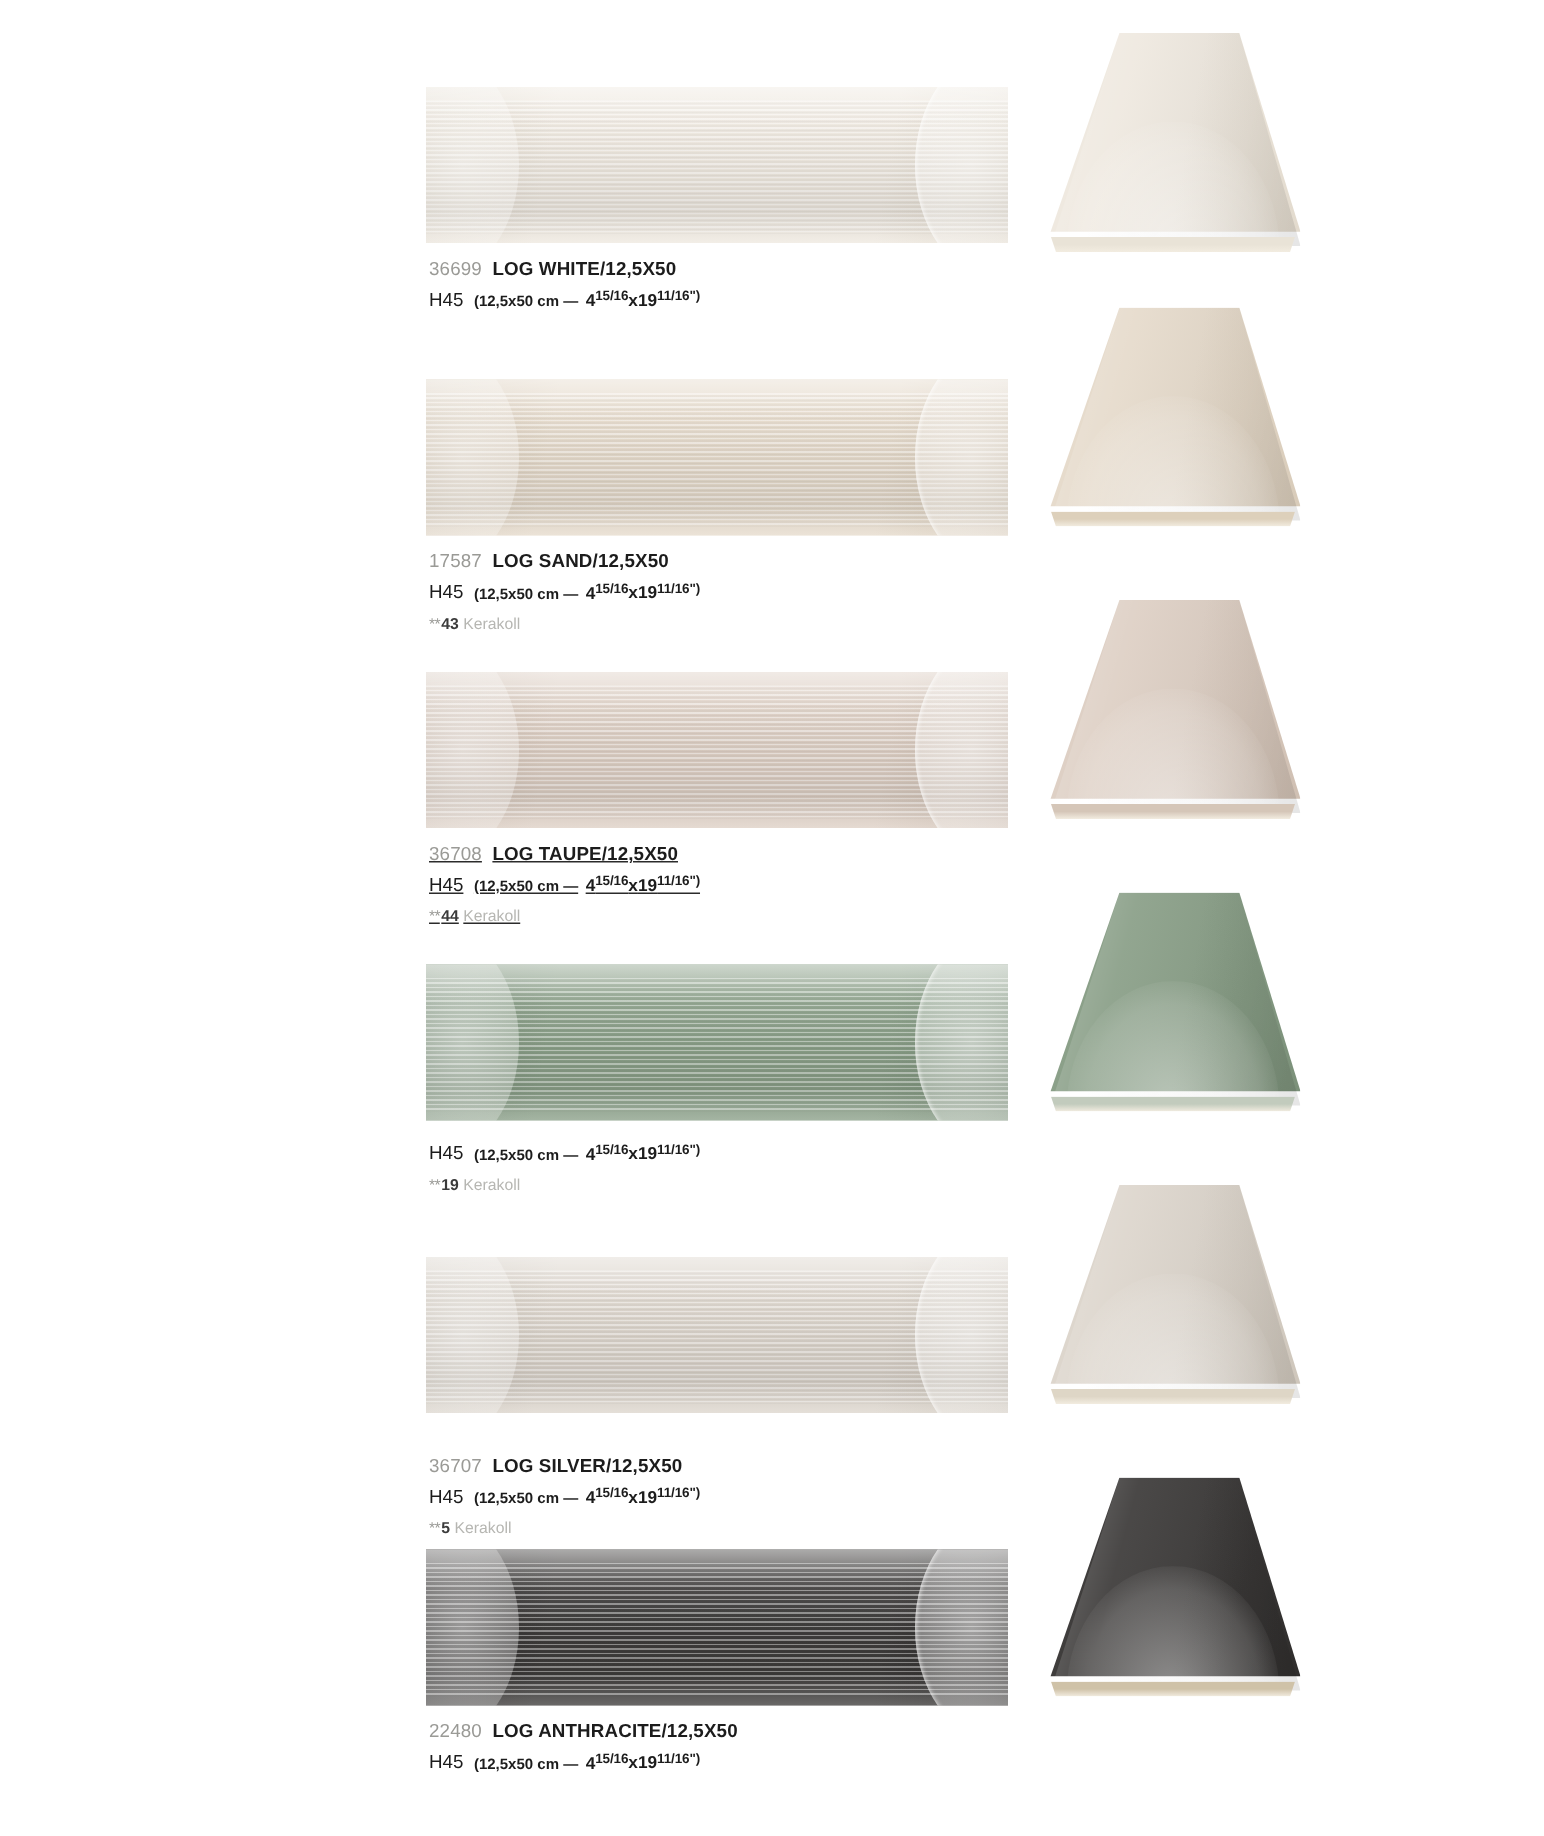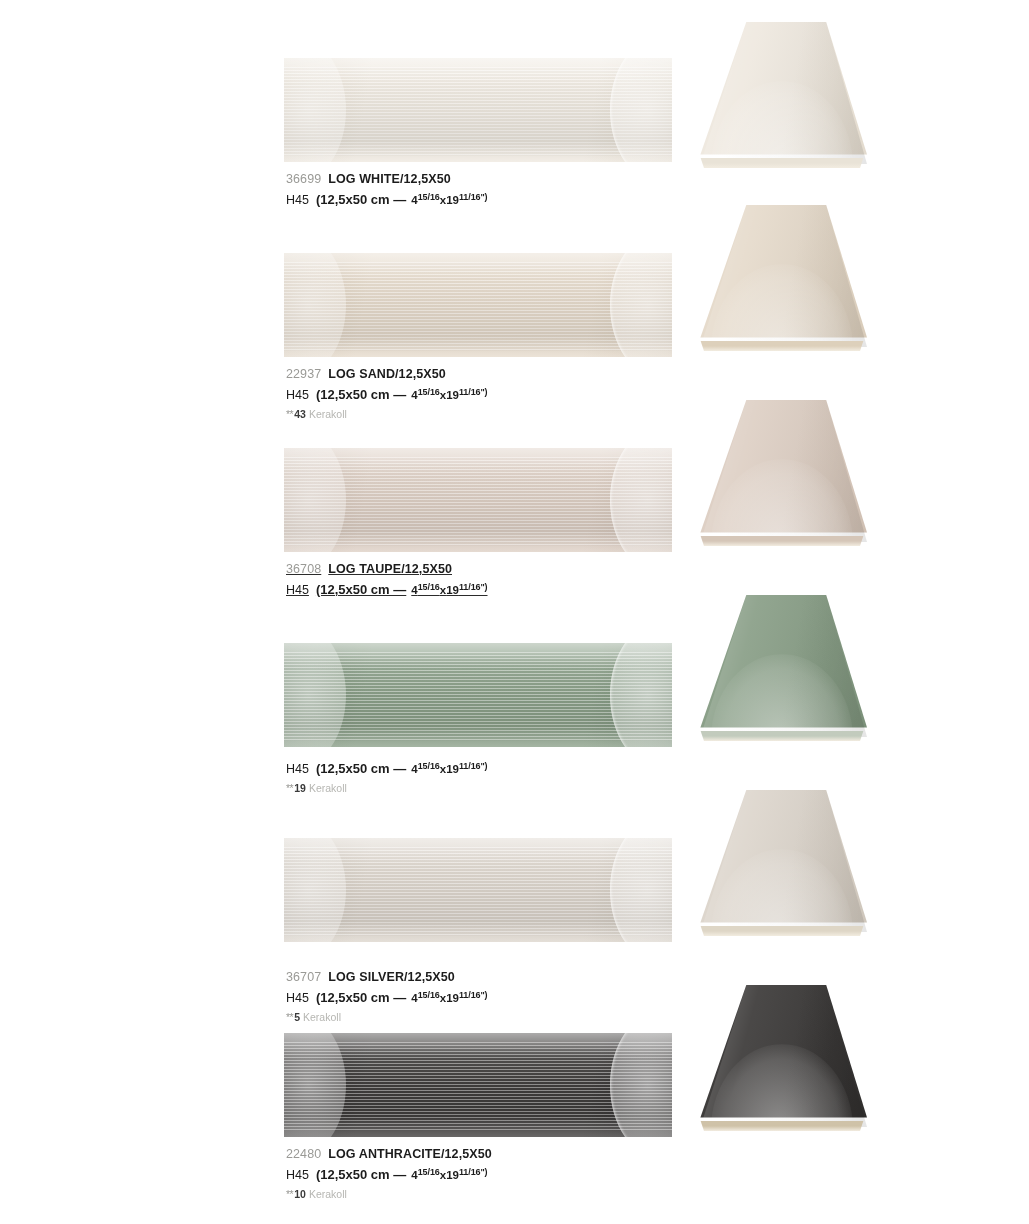--- a/index.html
+++ b/index.html
@@ -179,21 +179,21 @@
     white-space: nowrap;
     color: #1c1c1c;
     margin-top: 1px;
   }
   .hcode {
     font-weight: 400;
   }
   .dims-paren {
     margin-left: 7px;
     font-weight: 600;
-    font-size: 13px;
+    font-size: 10px;
   }
   .frac {
     font-size: 0.72em;
     vertical-align: 0.42em;
     letter-spacing: -0.1px;
   }
   .sub-x {
     font-size: 0.9em;
   }
   .line-note {
@@ -246,21 +246,21 @@
       <div class="swatch-wrap" style="top: 34px;">
         <div class="swatch" style="background: linear-gradient(100deg, rgb(216, 203, 185) 0%, rgb(230, 219, 204) 22%, rgb(230, 219, 204) 78%, rgb(216, 203, 185) 100%);">
           <div class="swatch-ribs"></div>
           <div class="swatch-shade"></div>
           <div class="arc-left"></div>
           <div class="arc-right"></div>
           <div class="swatch-gloss"></div>
         </div>
       </div>
       <div class="info" style="top: 147px;">
-        <div class="line-title"><span class="code">22937</span><span class="pname">LOG SAND/12,5X50</span></div>
+        <div class="line-title"><span class="code">17587</span><span class="pname">LOG SAND/12,5X50</span></div>
         <div class="line-dims"><span class="hcode">H45</span><span class="dims-paren">(12,5x50 cm —</span><span style="font-weight: 600; margin-left: 5px; font-size: 11.5px;">4</span><span class="frac" style="font-weight: 600;">15/16</span><span class="sub-x" style="font-weight: 600; font-size: 11.5px;">x</span><span style="font-weight: 600; font-size: 11.5px;">19</span><span class="frac" style="font-weight: 600;">11/16")</span></div>
         <div class="line-note"><span class="stars">**</span><span class="note-num">43</span><span class="note-brand">Kerakoll</span></div>
       </div>
       <div class="persp-wrap" style="top: -14px;">
         <div class="persp-face" style="background: linear-gradient(100deg, rgb(230, 219, 204) 0%, rgb(230, 219, 204) 55%, rgb(216, 203, 185) 100%);"></div>
         <div class="persp-shade"></div>
         <div class="persp-arc"></div>
         <div class="persp-edge" style="background: linear-gradient(rgb(221, 208, 187) 0%, rgb(221, 208, 187) 50%, rgb(242, 236, 224) 100%);"></div>
       </div>
     </div>
@@ -270,20 +270,21 @@
           <div class="swatch-ribs"></div>
           <div class="swatch-shade"></div>
           <div class="arc-left"></div>
           <div class="arc-right"></div>
           <div class="swatch-gloss"></div>
         </div>
       </div>
       <div class="info" style="top: 147px; text-decoration: underline;">
         <div class="line-title"><span class="code">36708</span><span class="pname">LOG TAUPE/12,5X50</span></div>
         <div class="line-dims"><span class="hcode">H45</span><span class="dims-paren">(12,5x50 cm —</span><span style="font-weight: 600; margin-left: 5px; font-size: 11.5px;">4</span><span class="frac" style="font-weight: 600;">15/16</span><span class="sub-x" style="font-weight: 600; font-size: 11.5px;">x</span><span style="font-weight: 600; font-size: 11.5px;">19</span><span class="frac" style="font-weight: 600;">11/16")</span></div>
+        <div class="line-note"><span class="stars">**</span><span class="note-num">44</span><span class="note-brand">Kerakoll</span></div>
       </div>
       <div class="persp-wrap" style="top: -14px;">
         <div class="persp-face" style="background: linear-gradient(100deg, rgb(222, 208, 197) 0%, rgb(222, 208, 197) 55%, rgb(207, 191, 178) 100%);"></div>
         <div class="persp-shade"></div>
         <div class="persp-arc"></div>
         <div class="persp-edge" style="background: linear-gradient(rgb(213, 198, 184) 0%, rgb(213, 198, 184) 50%, rgb(242, 236, 224) 100%);"></div>
       </div>
     </div>
     <div class="product-row" style="top: 609px; height: 195px;">
       <div class="swatch-wrap" style="top: 34px;">
@@ -334,21 +335,20 @@
           <div class="swatch-ribs"></div>
           <div class="swatch-shade"></div>
           <div class="arc-left"></div>
           <div class="arc-right"></div>
           <div class="swatch-gloss"></div>
         </div>
       </div>
       <div class="info" style="top: 147px;">
         <div class="line-title"><span class="code">22480</span><span class="pname">LOG ANTHRACITE/12,5X50</span></div>
         <div class="line-dims"><span class="hcode">H45</span><span class="dims-paren">(12,5x50 cm —</span><span style="font-weight: 600; margin-left: 5px; font-size: 11.5px;">4</span><span class="frac" style="font-weight: 600;">15/16</span><span class="sub-x" style="font-weight: 600; font-size: 11.5px;">x</span><span style="font-weight: 600; font-size: 11.5px;">19</span><span class="frac" style="font-weight: 600;">11/16")</span></div>
-        <div class="line-note"><span class="stars">**</span><span class="note-num">10</span><span class="note-brand">Kerakoll</span></div>
       </div>
       <div class="persp-wrap" style="top: -14px;">
         <div class="persp-face" style="background: linear-gradient(100deg, rgb(63, 61, 60) 0%, rgb(63, 61, 60) 55%, rgb(47, 45, 44) 100%);"></div>
         <div class="persp-shade"></div>
         <div class="persp-arc"></div>
         <div class="persp-edge" style="background: linear-gradient(rgb(207, 194, 168) 0%, rgb(207, 194, 168) 50%, rgb(242, 236, 224) 100%);"></div>
       </div>
     </div>
   </div>
 

